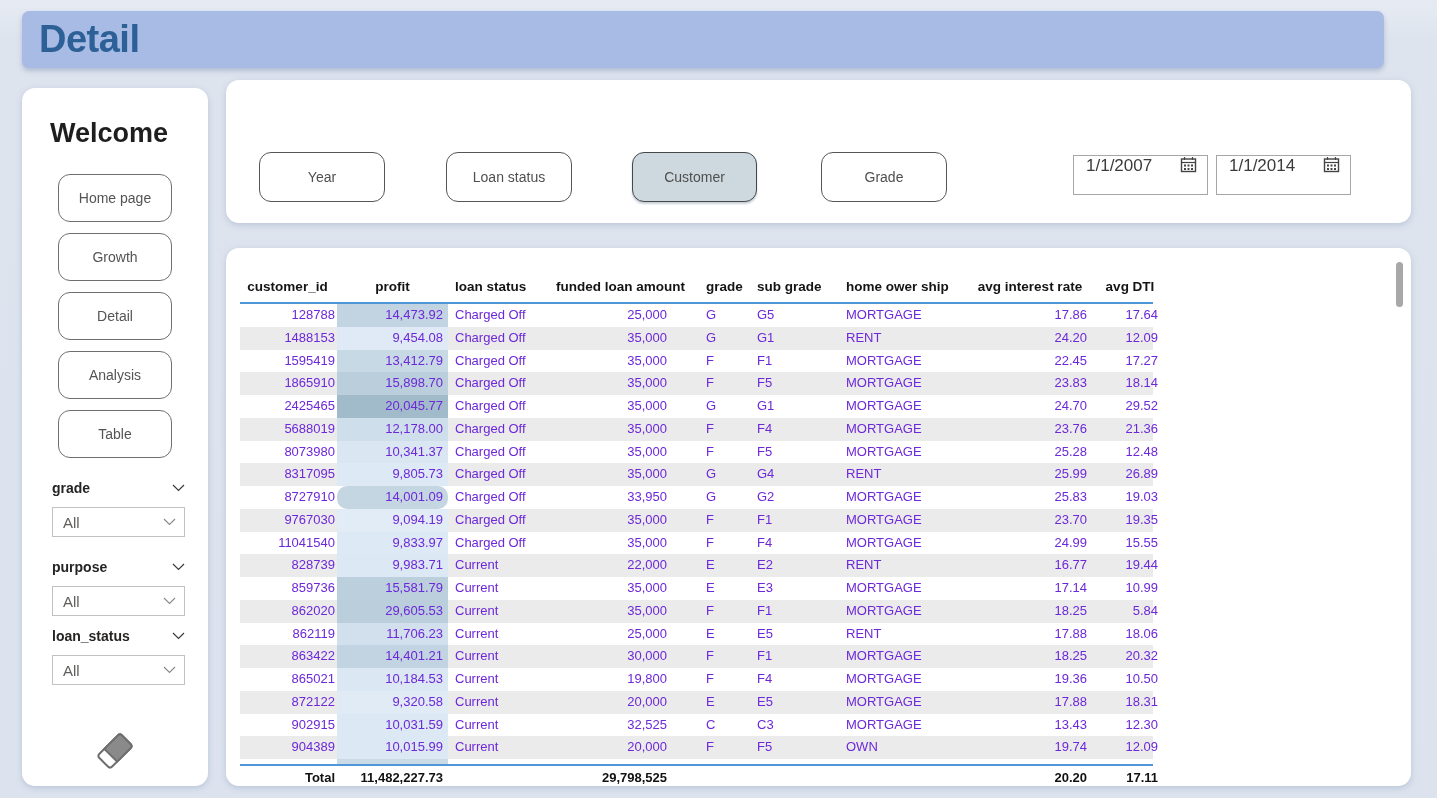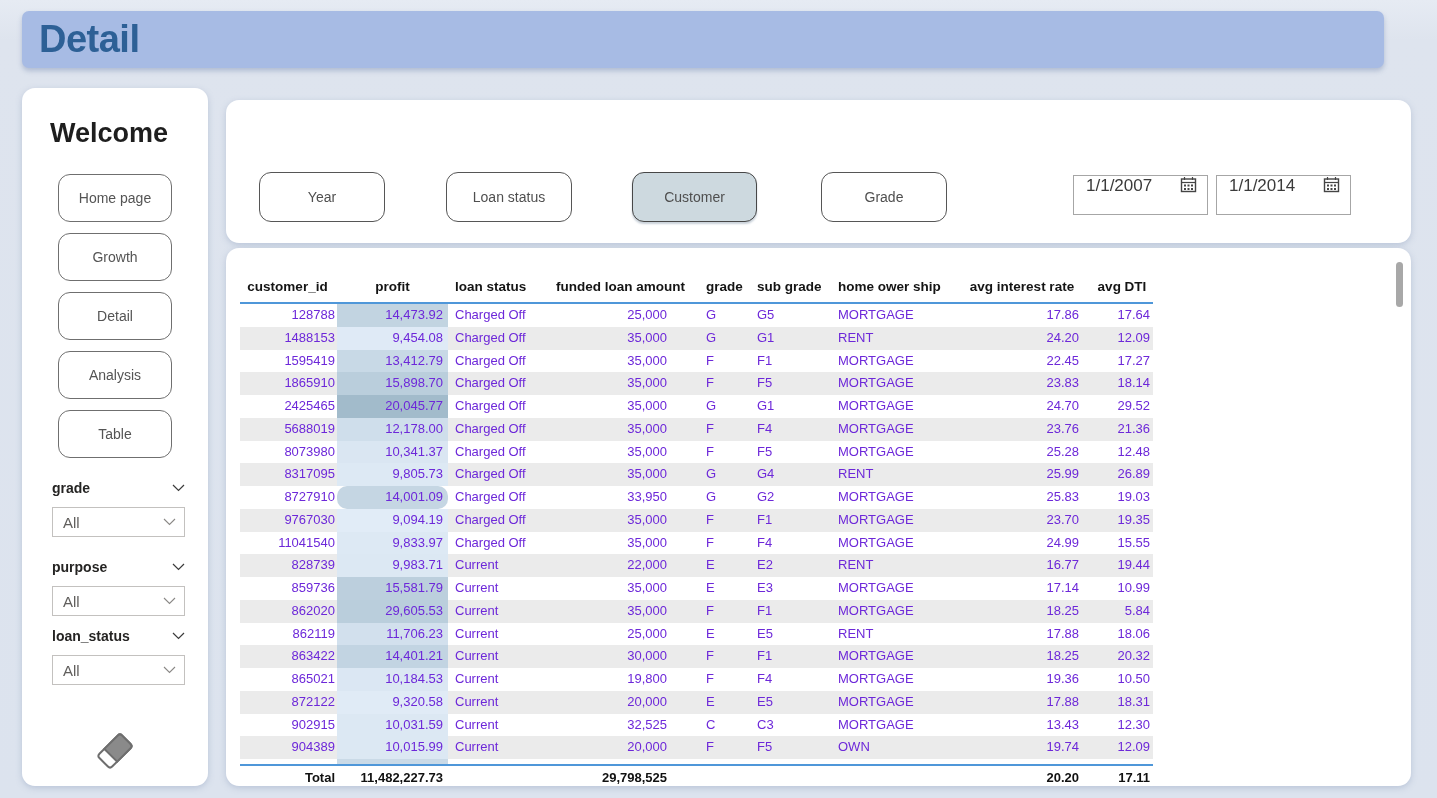--- a/index.html
+++ b/index.html
@@ -6,21 +6,21 @@
   body{font-family:"Liberation Sans",sans-serif;background:#dee4ee;}
   .stage{position:relative;width:1437px;height:798px;background:linear-gradient(180deg,#e6ebf3 0,#dee4ee 40px,#dce3ee 100%);overflow:hidden;}
 
   
   .banner{position:absolute;left:22px;top:11px;width:1362px;height:57px;background:#a7bbe4;border-radius:7px;box-shadow:0 3px 5px rgba(110,130,170,.40);display:flex;align-items:center;}
   .banner h1{margin:0 0 0 17px;font-size:38px;font-weight:bold;color:#2d6096;letter-spacing:-.5px;}
 
   
   .panel{position:absolute;background:#fff;border-radius:13px;box-shadow:0 2px 6px rgba(120,140,175,.35);}
   .sidebar{left:22px;top:88px;width:186px;height:698px;}
-  .filterbar{left:226px;top:100px;width:1185px;height:143px;}
+  .filterbar{left:226px;top:80px;width:1185px;height:143px;}
   .tablepanel{left:226px;top:248px;width:1185px;height:538px;}
 
   
   .welcome{position:absolute;left:28px;top:30px;font-size:27px;font-weight:bold;color:#1e1e1e;}
   .navcol{position:absolute;left:0;top:86px;width:186px;display:flex;flex-direction:column;align-items:center;gap:11px;}
   .navbtn{width:112px;height:46px;border:1px solid #6f6f6f;border-radius:12px;background:#fff;display:flex;align-items:center;justify-content:center;font-size:14px;color:#545454;cursor:pointer;}
   .slicer{position:absolute;left:30px;width:133px;}
   .slicer .slab{display:flex;justify-content:space-between;align-items:center;font-size:14px;font-weight:bold;color:#252423;}
   .slicer .sdrop{margin-top:11px;height:28px;border:1px solid #c3c1bf;display:flex;align-items:center;justify-content:space-between;padding:0 8px 0 10px;font-size:15px;color:#605e5c;background:#fff;cursor:pointer;}
   .s-grade{top:392px;} .s-purpose{top:471px;} .s-loan{top:540px;}
@@ -41,21 +41,21 @@
   .blueline{height:2px;background:#4f97d9;}
   .partialwrap{height:5px;overflow:hidden;}
   .trow.total{font-weight:bold;color:#111;height:24px;line-height:24px;}
   .cell{flex:0 0 auto;overflow:hidden;white-space:nowrap;box-sizing:border-box;}
   .c1{width:95px;text-align:right;}
   .c2{width:111px;margin-left:2px;text-align:right;padding-right:5px;}
   .c3{width:86px;margin-left:7px;text-align:left;}
   .c4{width:149px;margin-left:5px;text-align:right;padding-right:28px;}
   .c5{width:42px;margin-left:11px;}
   .c6{width:73px;margin-left:9px;}
-  .c7{width:119px;margin-left:8px;}
+  .c7{width:119px;margin-left:16px;}
   .c8{width:118px;margin-left:6px;text-align:right;padding-right:2px;}
   .c9{width:60px;margin-left:11px;text-align:right;padding-right:2px;}
   .hdr .c1,.hdr .c2,.hdr .c4,.hdr .c8,.hdr .c9{text-align:center;padding-right:0;}
   .vscroll{position:absolute;left:1170px;top:14px;width:7px;height:45px;background:#a8a8a8;border-radius:4px;cursor:grab;}
 </style>
 </head>
 <body>
 
 <div class="stage">
 

